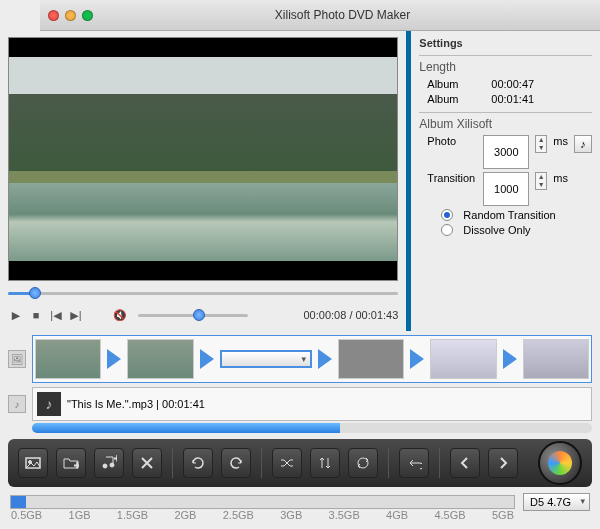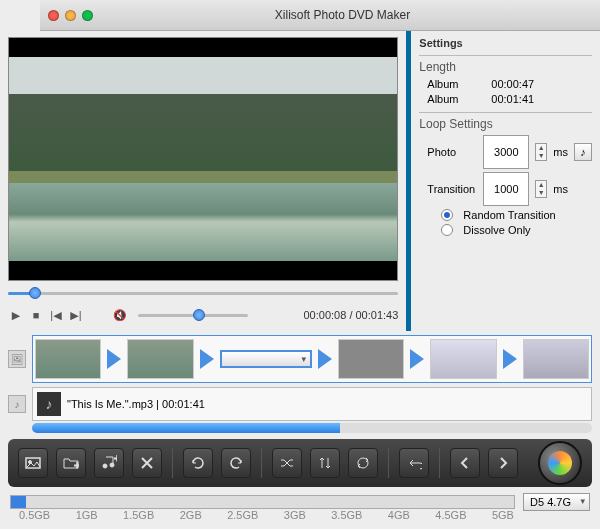--- a/index.html
+++ b/index.html
@@ -23,21 +23,21 @@
 .thumb { position:absolute; top:2px; left:7%; width:12px; height:12px; margin-left:-6px; border-radius:50%; background:radial-gradient(#7ab8ff,#3a80e0); border:1px solid #2a60b0; }
 .controls { display:flex; align-items:center; gap:4px; height:20px; margin-bottom:6px; }
 .pbtn { width:16px; height:16px; display:flex; align-items:center; justify-content:center; color:#555; cursor:pointer; }
 .vol { flex:0 0 110px; height:12px; position:relative; margin:0 6px; }
 .vol .track{top:5px;} .vol .thumb{top:0;left:55%;}
 .time { margin-left:auto; color:#333; }
 .settings { flex:1; background:#ededed; border-left:5px solid #0369a1; padding:6px 8px; display:flex; flex-direction:column; gap:4px; }
 .shead { color:#333; font-weight:bold; margin-bottom:2px; }
 .group { border-top:1px solid #bbb; padding-top:4px; }
 .glabel { color:#555; font-size:12px; margin-bottom:4px; }
-.row { display:flex; align-items:center; gap:6px; margin:3px 0; }
+.row { display:flex; gap:6px; margin:3px 0; }
 .row .lbl { width:58px; text-align:left; padding-left:8px; }
 .row .val { padding-left:8px; }
 .inp { width:46px; height:34px; border:1px solid #999; background:#fff; text-align:center; padding:1px; }
 .step { width:12px; height:18px; display:flex; flex-direction:column; border:1px solid #999; background:#f5f5f5; }
 .step div{flex:1;font-size:7px;line-height:7px;text-align:center;color:#555;}
 .chk { width:12px; height:12px; border:1px solid #888; background:#fff; display:inline-flex; align-items:center; justify-content:center; margin-right:4px; }
 .chk.on::after{content:"✓"; color:#2a60d0; font-size:10px; font-weight:bold;}
 .radio { width:12px; height:12px; border:1px solid #888; border-radius:50%; background:#fff; display:inline-flex; align-items:center; justify-content:center; margin-right:4px; }
 .radio.on::after{content:""; width:6px; height:6px; border-radius:50%; background:#2a60d0;}
 .btn { border:1px solid #999; border-radius:10px; background:linear-gradient(#fff,#e0e0e0); padding:2px 10px; cursor:pointer; }
@@ -57,21 +57,21 @@
 .toolbar { margin:6px 8px 4px 8px; height:48px; background:linear-gradient(#4a4a4a,#2a2a2a); border-radius:6px; display:flex; align-items:center; padding:0 10px; gap:8px; }
 .tbtn { width:30px; height:30px; background:linear-gradient(#555,#333); border:1px solid #222; border-radius:4px; display:flex; align-items:center; justify-content:center; color:#ddd; cursor:pointer; }
 .tbtn svg{width:16px;height:16px;fill:#ddd;stroke:#ddd;}
 .sep { width:1px; height:30px; background:#555; margin:0 2px; }
 .burn { margin-left:auto; width:44px; height:44px; border-radius:50%; background:radial-gradient(circle at 35% 35%, #888,#222); border:2px solid #111; position:relative; cursor:pointer; }
 .burn::after{content:""; position:absolute; inset:8px; border-radius:50%; background:conic-gradient(#ff8a3a,#ffcc3a,#6ad83a,#3a9aff,#ff8a3a);}
 .burn::before{content:""; position:absolute; inset:18px; border-radius:50%; background:#fff;}
 .bottom { display:flex; align-items:center; padding:2px 10px 6px 10px; gap:8px; }
 .disc-bar { flex:1; height:14px; background:#ddd; border:1px solid #aaa; position:relative; }
 .disc-bar .df{height:100%; width:3%; background:#3a80e0;}
-.ticks{position:absolute;top:100%;left:8px;right:0;display:flex;justify-content:space-between;font-size:8px;color:#888;padding-top:1px;}
+.ticks{position:absolute;top:100%;left:0;right:0;display:flex;justify-content:space-between;font-size:8px;color:#888;padding-top:1px;}
 .sel { height:18px; border:1px solid #999; background:linear-gradient(#fff,#e0e0e0); padding:2px 18px 2px 6px; position:relative; }
 .sel::after{content:"▾"; position:absolute; right:4px; top:2px; font-size:9px; color:#555;}
 </style>
 </head>
 <body>
 
 <div class="titlebar">
   <div class="traffic">
     <div class="dot r"></div>
     <div class="dot y"></div>
@@ -119,21 +119,21 @@
       <div class="row">
           <span class="lbl">Album</span>
           <span class="val">00:00:47</span>
         </div>
       <div class="row">
           <span class="lbl">Album</span>
           <span class="val">00:01:41</span>
         </div>
     </div>
     <div class="group">
-      <div class="glabel">Loop Settings</div>
+      <div class="glabel">Album Xilisoft</div>
       <div class="row">
         <span class="lbl">Photo</span>
         <input class="inp" value="3000" style="">
         <div class="step">
             <div>▲</div>
             <div>▼</div>
           </div>
         <span>ms</span>
         <div class="sbtn">♪</div>
       </div>

